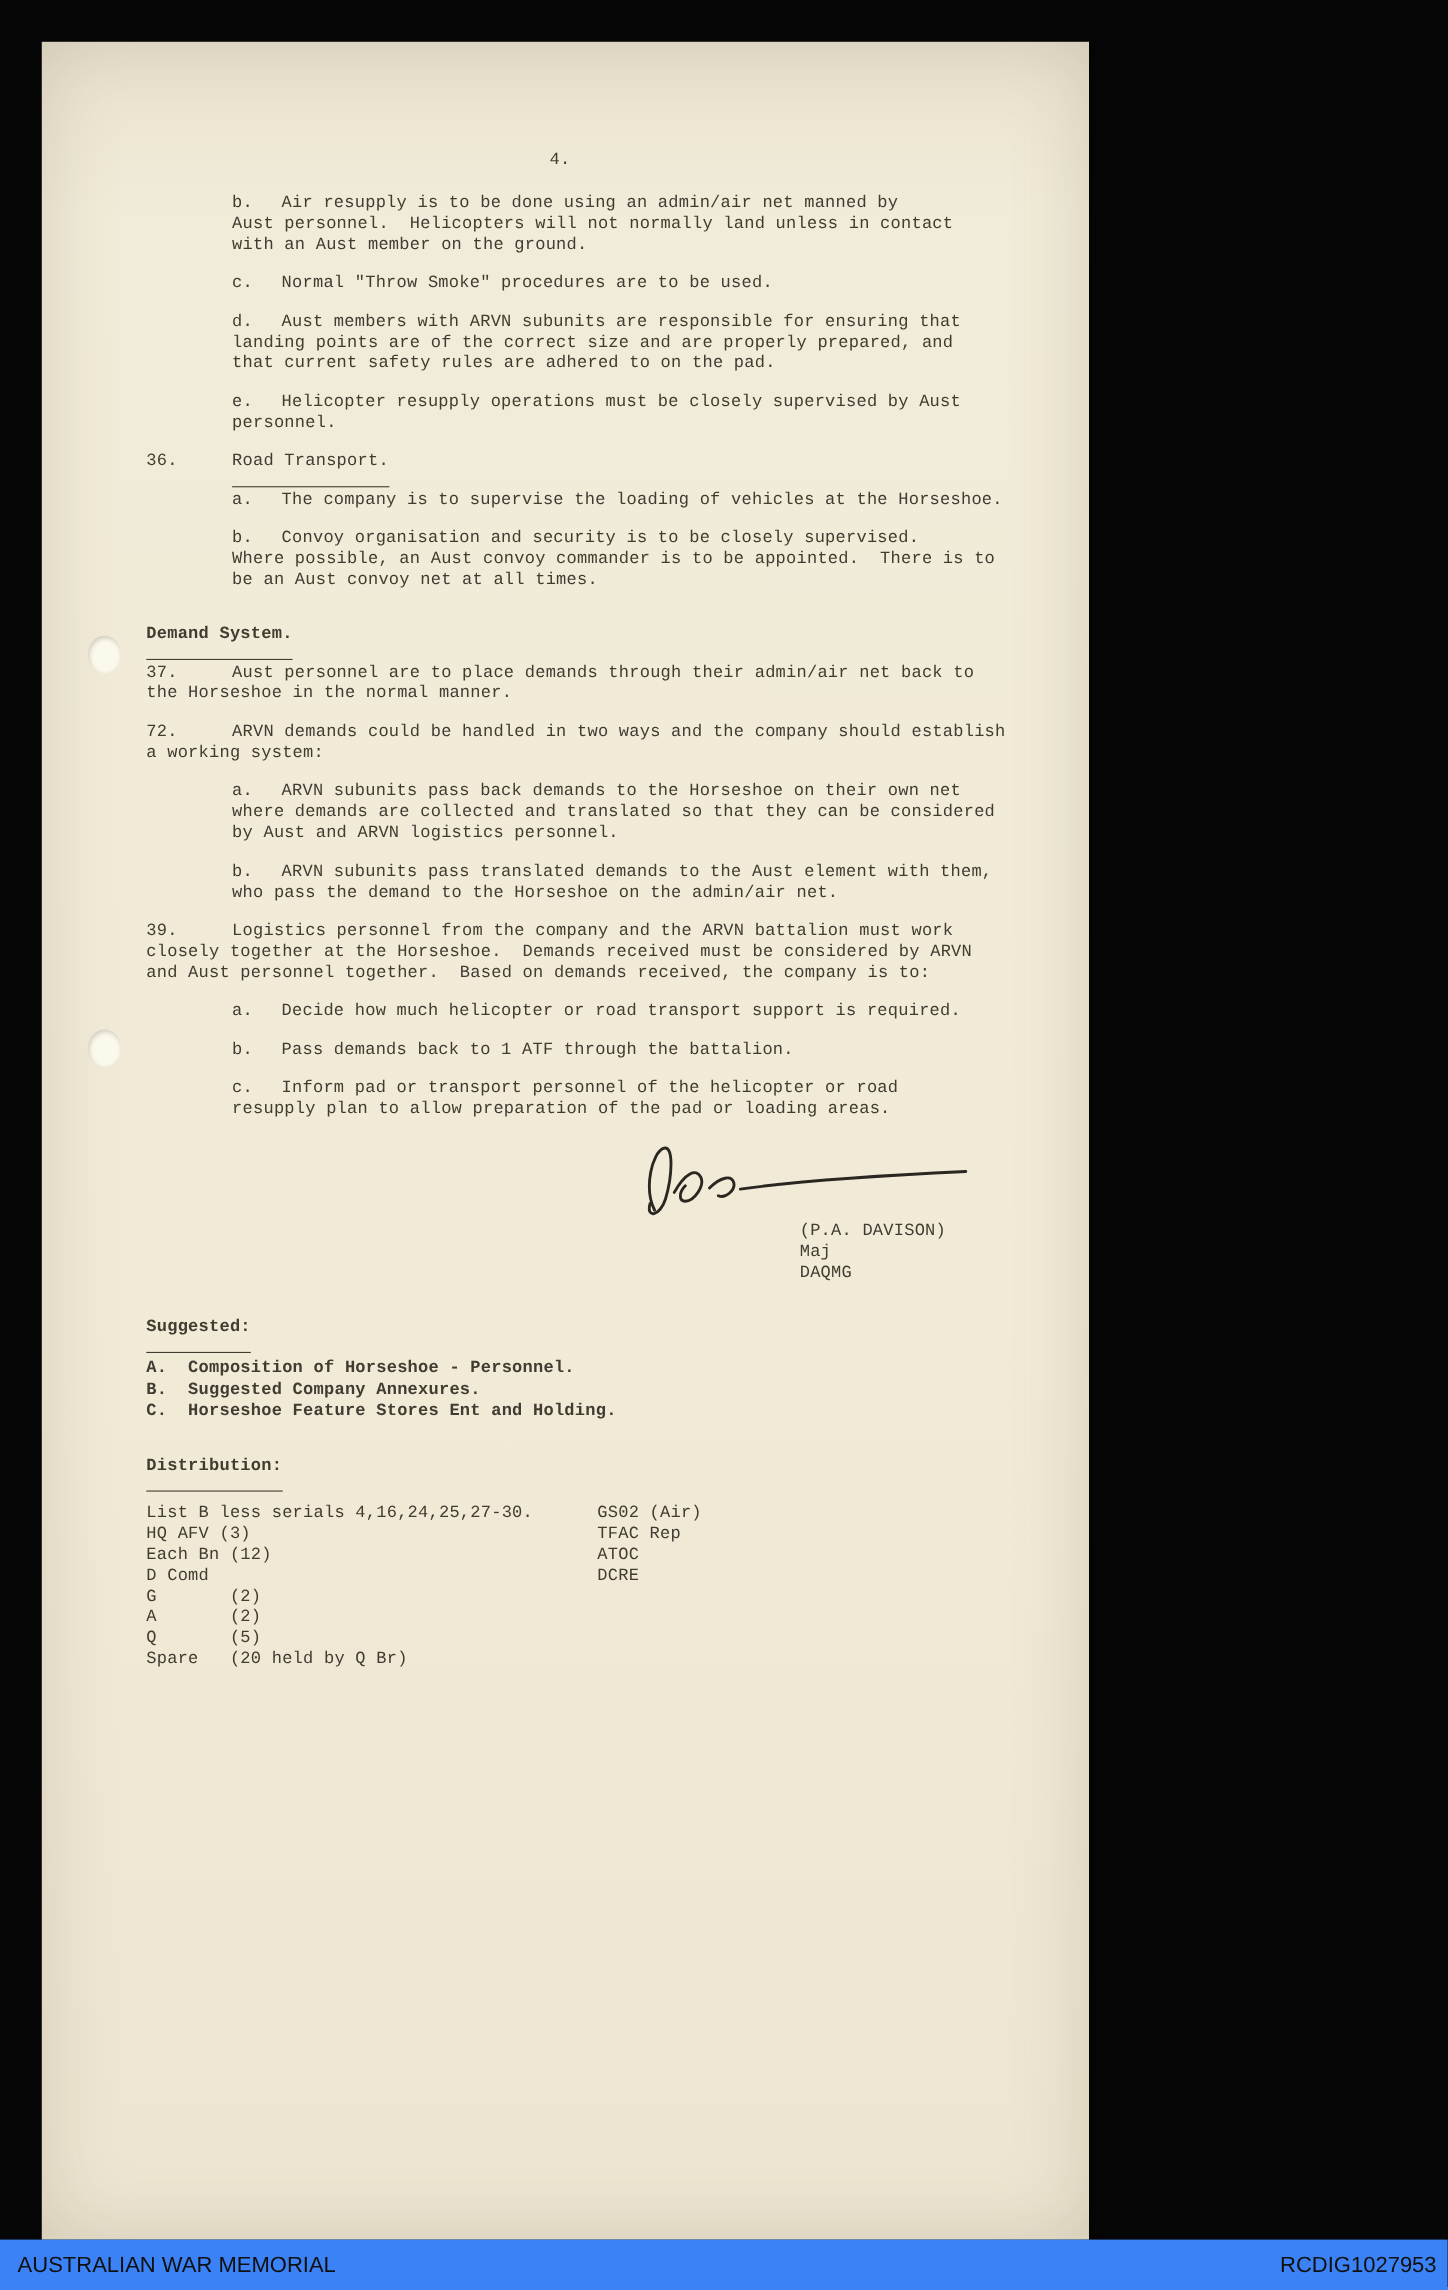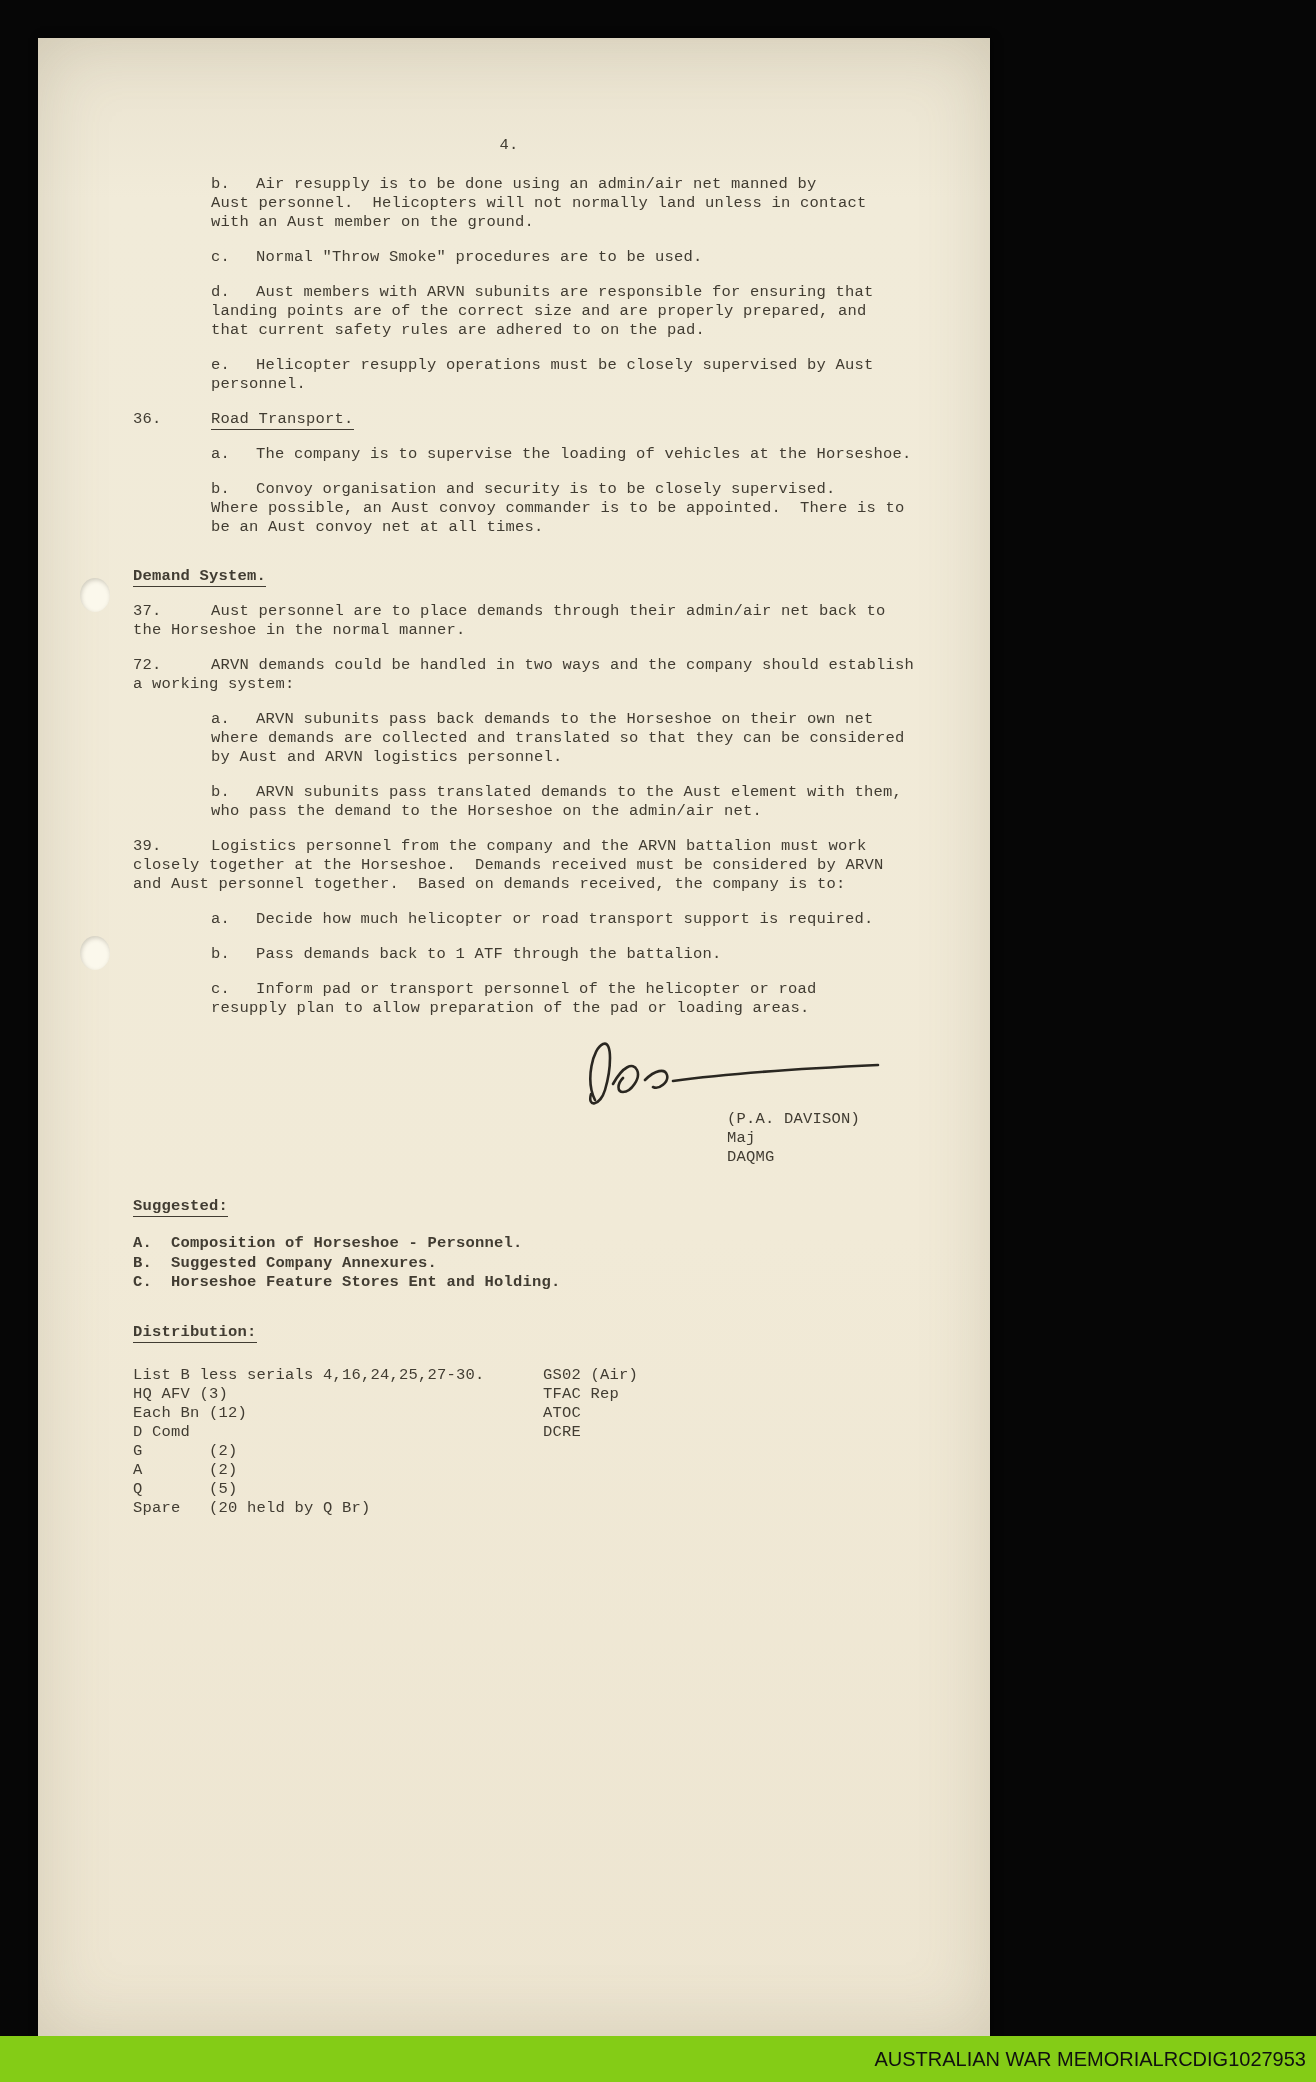--- a/index.html
+++ b/index.html
@@ -39,40 +39,40 @@
   .pagenum {
     text-align: center;
     transform: translateX(-30px);
     margin-bottom: 20px;
   }
   .block { margin-bottom: 16px; }
   .sub { margin-left: 78px; }
   .pre { white-space: pre-wrap; }
   .lbl { display: inline-block; width: 45px; }
   .lbl-num { display: inline-block; width: 78px; }
-  .underlined { border-bottom: 1px solid #413c32; padding-bottom: 1px; }
+  .underlined { border-bottom: 1px solid #413c32; padding-bottom: 14px; }
   .mt-lg { margin-top: 30px; font-weight: bold; }
   .sig-wrap { margin-top: 10px; margin-left: 440px; height: 76px; position: relative; }
   .sig-wrap svg { position: absolute; left: 0; top: 0; }
   .sig-text { margin-left: 594px; margin-bottom: 18px; }
   .sig-text div { line-height: 19px; }
   .annex-items { margin-top: 18px; margin-bottom: 18px; font-weight: bold; }
   .annex-items .line { line-height: 19.5px; }
   .dist-row { display: flex; margin-top: 24px; }
   .dist-left { width: 410px; }
   .footer {
     position: absolute;
     left: 0; bottom: 0;
     width: 1316px; height: 46px;
-    background: #84cc16;
+    background: #3b82f6;
     display: flex;
     align-items: center;
-    justify-content: flex-end;
+    justify-content: space-between;
     box-sizing: border-box;
-    padding: 0 10px 0 5px;
+    padding: 0 10px 0 16px;
     font-family: "Liberation Sans", sans-serif;
     font-size: 20px;
     color: #101010;
   }
 </style>
 </head>
 <body>
 
 <div class="paper">
   <div class="hole h1"></div>

